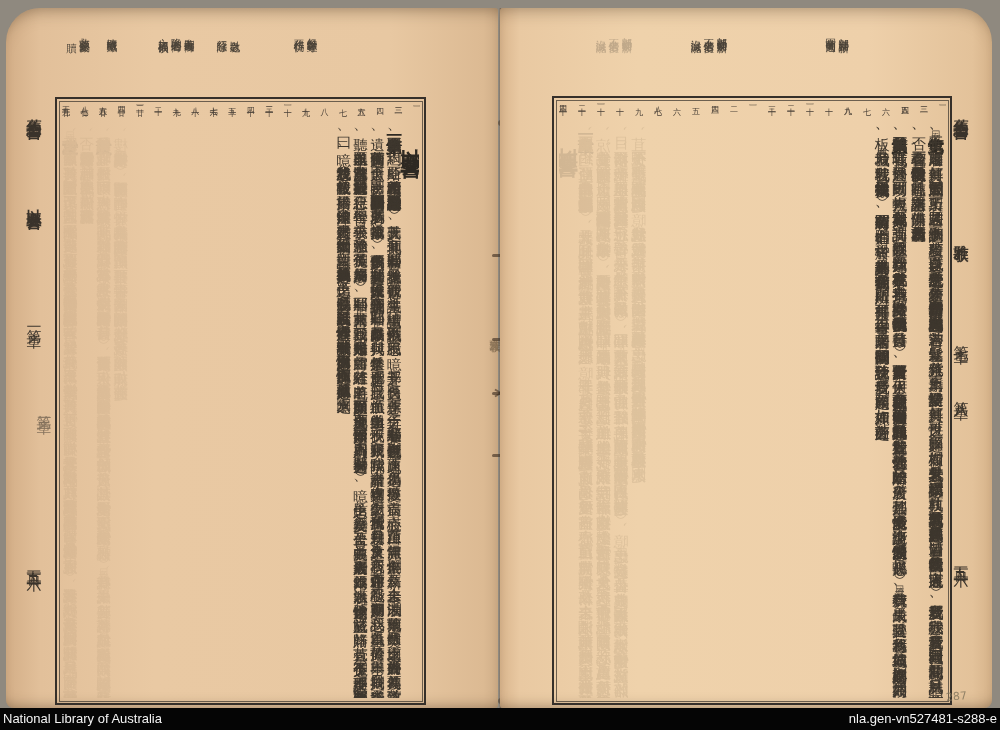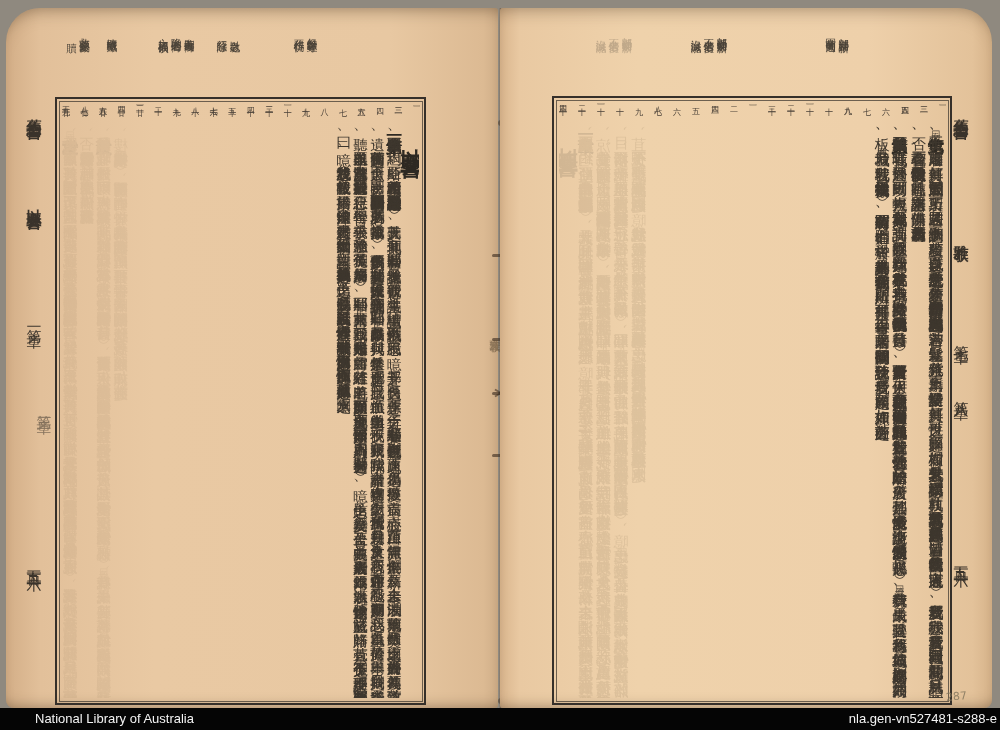--- a/index.html
+++ b/index.html
@@ -110,21 +110,21 @@
   }
   
   .pencil{
     position:absolute;left:946px;top:690px;font-family:"DejaVu Sans",sans-serif;
     font-size:11px;color:#85785f;transform:rotate(-5deg);opacity:.85;
   }
   .footer-bar{
     position:absolute;left:0;right:0;bottom:0;height:22px;background:#050505;
     font-family:"Liberation Sans","DejaVu Sans",sans-serif;color:#f4f4f4;font-size:13px;
   }
-  .footer-bar .fl{position:absolute;left:3px;top:3px;margin-left:32px;}
+  .footer-bar .fl{position:absolute;left:3px;top:3px;}
   .footer-bar .fr{position:absolute;right:3px;top:3px;}
 </style>
 </head>
 <body>
 
 <div class="book">
 
   <div class="page page-left">
 
     <div class="top-notes">

